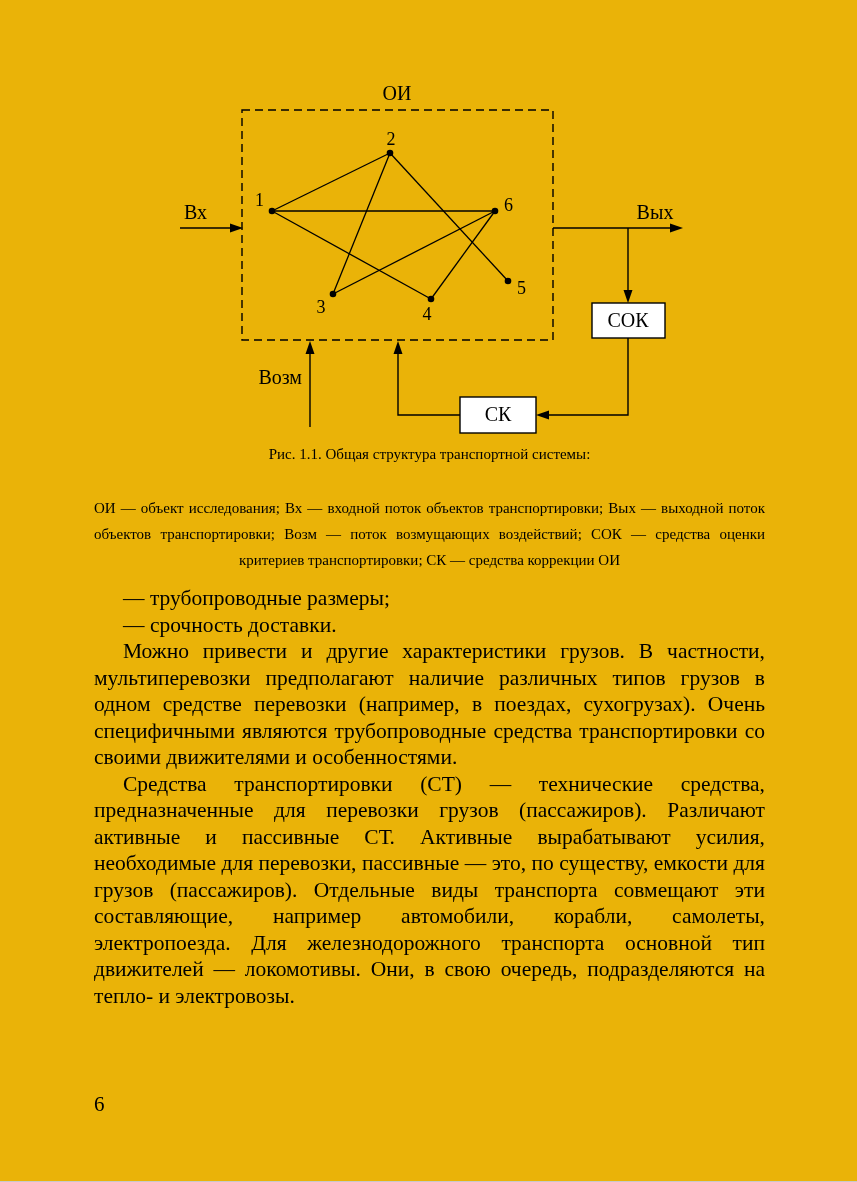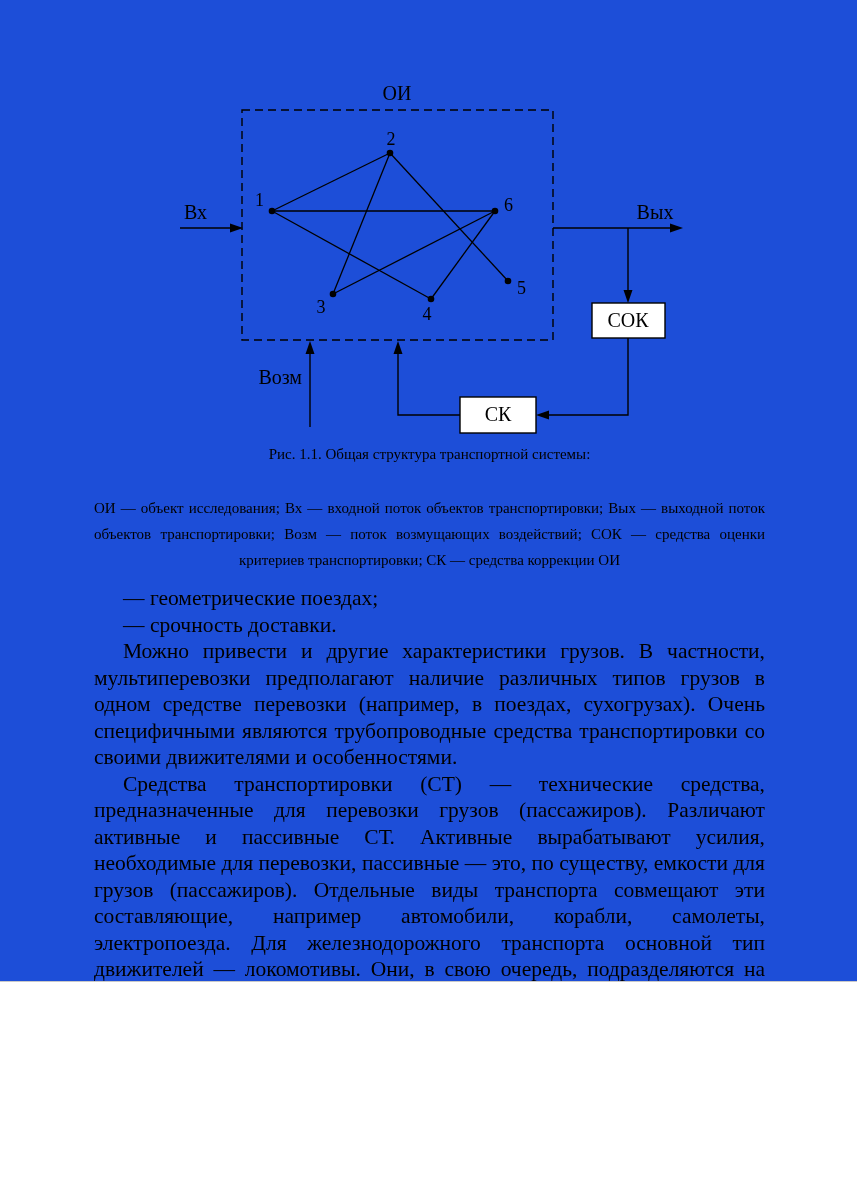--- a/index.html
+++ b/index.html
@@ -1,21 +1,21 @@
 <!DOCTYPE html>
 <html><head>
 <meta charset="utf-8">
 <style>
   * { margin: 0; padding: 0; box-sizing: border-box; }
   html, body { background: #ffffff; }
   .page {
     position: relative;
     width: 857px;
-    height: 982px;
-    background: #1d4ed8;
+    height: 1182px;
+    background: #eab308;
     color: #000000;
     font-family: "Liberation Serif", serif;
     overflow: hidden;
     padding-left: 20px;
   }
   .diagram-svg { position: absolute; top: 0; left: 0; }
   .wire { stroke: #000; stroke-width: 1.4; fill: none; }
   .edge { stroke: #000; stroke-width: 1.3; }
   .head { fill: #000; stroke: none; }
   .dashed-box { fill: none; stroke: #000; stroke-width: 1.4; stroke-dasharray: 8 5; }
@@ -114,21 +114,21 @@
     <polygon class="head" points="310,341 305.5,354 314.5,354"></polygon>
     <text class="diag-label" x="302" y="384" text-anchor="end">Возм</text>
   </svg>
 
   <div class="caption">
     <div class="caption-title">Рис. 1.1. Общая структура транспортной системы:</div>
     <div class="caption-legend">ОИ — объект исследования; Вх — входной поток объектов транспортировки; Вых — выходной поток объектов транспортировки; Возм — поток возмущающих воздействий; СОК — средства оценки критериев транспортировки; СК — средства коррекции ОИ</div>
   </div>
 
   <div class="body-text">
-    <p>— геометрические поездах;</p>
+    <p>— трубопроводные размеры;</p>
     <p>— срочность доставки.</p>
     <p>Можно привести и другие характеристики грузов. В частности, мультиперевозки предполагают наличие различных типов грузов в одном средстве перевозки (например, в поездах, сухогрузах). Очень специфичными являются трубопроводные средства транспортировки со своими движителями и особенностями.</p>
     <p><span class="term-italic">Средства транспортировки</span><span> (СТ) — технические средства, предназначенные для перевозки грузов (пассажиров). Различают активные и пассивные СТ. Активные вырабатывают усилия, необходимые для перевозки, пассивные — это, по существу, емкости для грузов (пассажиров). Отдельные виды транспорта совмещают эти составляющие, например автомобили, корабли, самолеты, электропоезда. Для железнодорожного транспорта основной тип движителей — локомотивы. Они, в свою очередь, подразделяются на тепло- и электровозы.</span></p>
   </div>
 
   <div class="page-number">6</div>
 
   <div class="page-edge"></div>
 </div>
 

